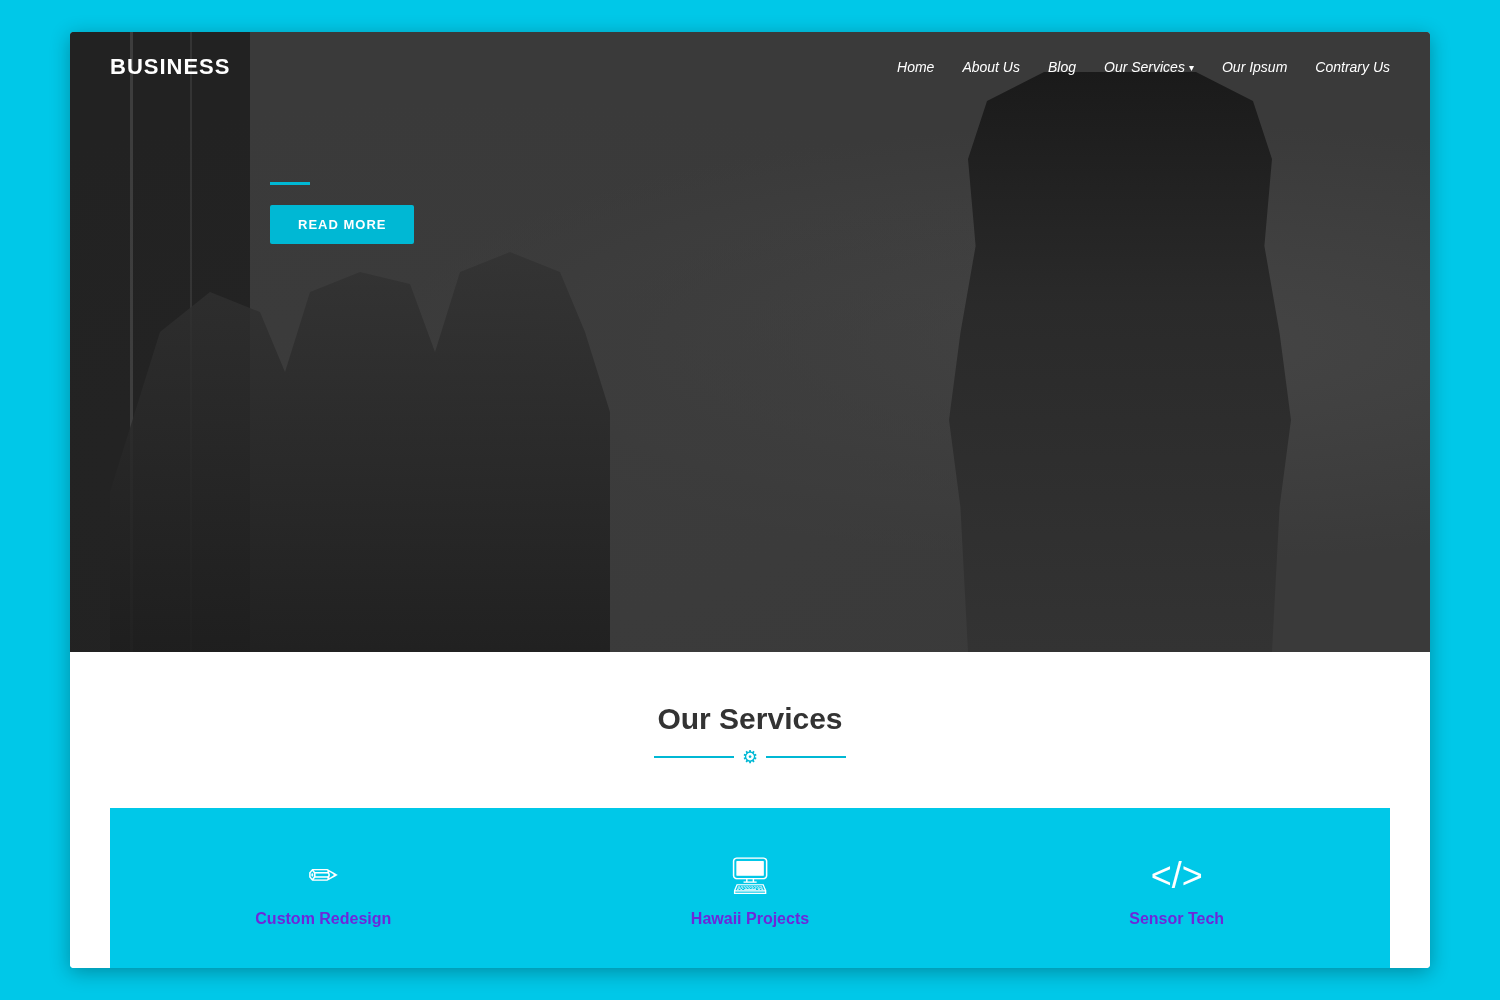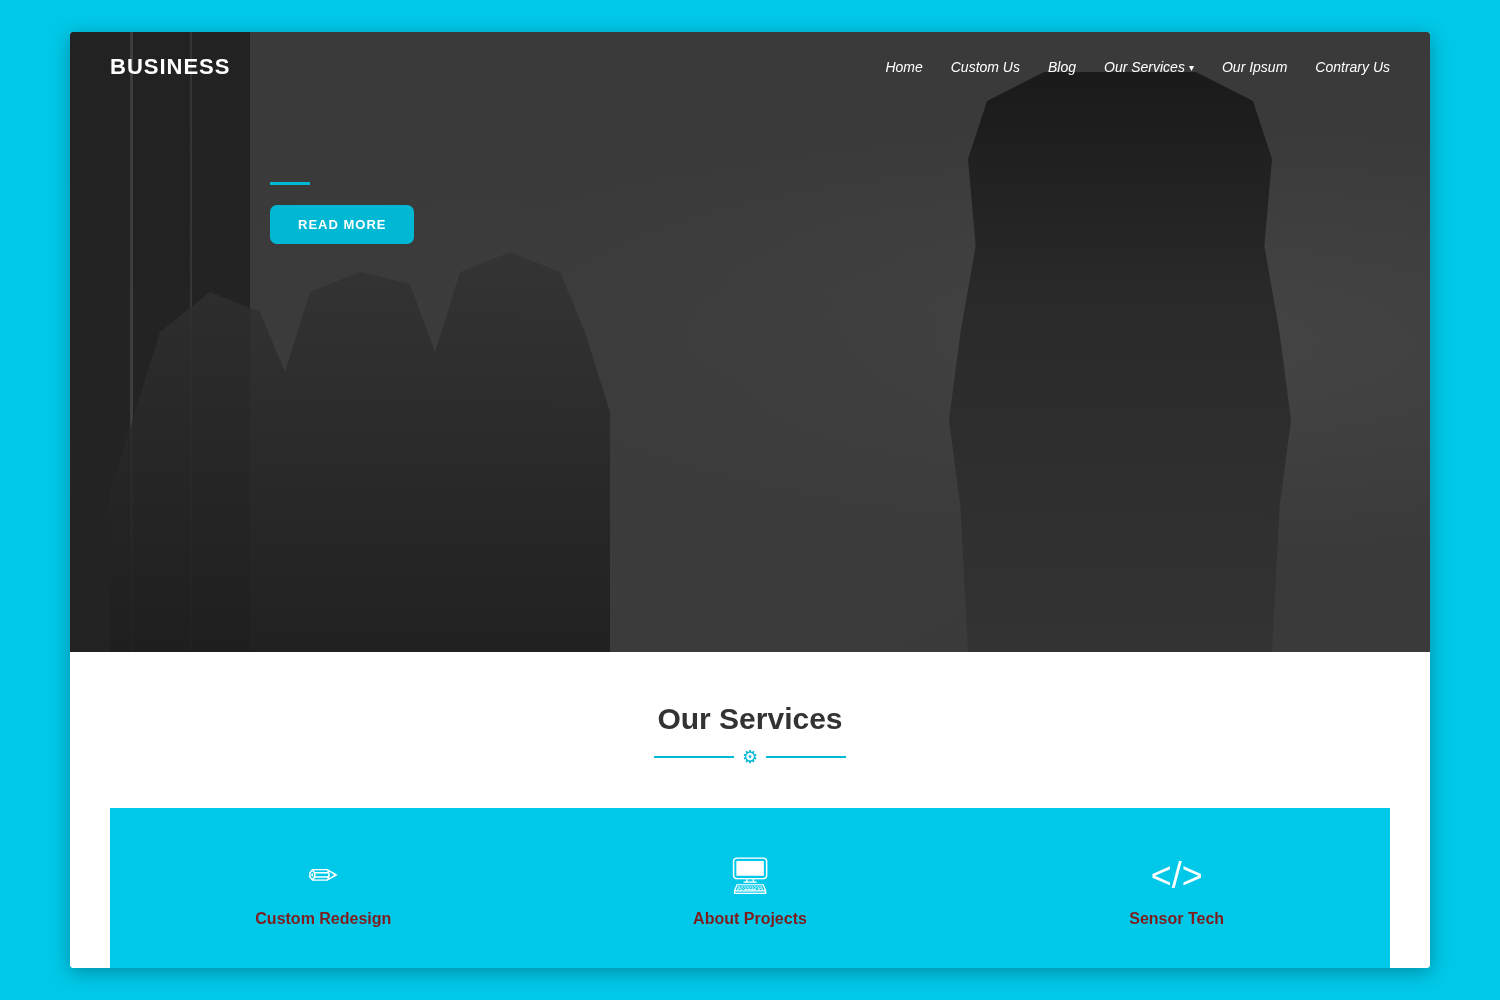--- a/index.html
+++ b/index.html
@@ -187,21 +187,21 @@
     .read-more-btn {
       background: #00b8d4;
       color: #fff;
       border: none;
       padding: 12px 28px;
       font-size: 13px;
       font-weight: 700;
       text-transform: uppercase;
       letter-spacing: 1px;
       cursor: pointer;
-      border-radius: 7px;
+      border-radius: 2px;
     }
 
     
     .services-section {
       background: #fff;
       padding: 50px 40px 0;
     }
 
     .services-header {
       text-align: center;
@@ -249,21 +249,21 @@
       gap: 16px;
     }
 
     .service-icon {
       font-size: 36px;
       color: #fff;
       line-height: 1;
     }
 
     .service-label {
-      color: #7f1d1d;
+      color: #6d28d9;
       font-size: 16px;
       font-weight: 600;
     }
   </style>
 </head>
 <body>
 
 <div class="browser-window">
 
   <div class="hero">
@@ -272,21 +272,21 @@
 
     <div class="hero-silhouettes">
       <div class="figure-bg-group"></div>
       <div class="figure-main"></div>
     </div>
 
     <nav class="navbar">
       <div class="nav-brand">BUSINESS</div>
       <ul class="nav-links">
         <li><a href="#">Home</a></li>
-        <li><a href="#">Custom Us</a></li>
+        <li><a href="#">About Us</a></li>
         <li><a href="#">Blog</a></li>
         <li>
           <div class="nav-dropdown">
             <a href="#">Our Services</a>
             <span class="dropdown-arrow">▾</span>
           </div>
         </li>
         <li><a href="#">Our Ipsum</a></li>
         <li><a href="#">Contrary Us</a></li>
       </ul>
@@ -308,21 +308,21 @@
       </div>
     </div>
 
     <div class="services-cards">
       <div class="service-card">
         <div class="service-icon">✏</div>
         <div class="service-label">Custom Redesign</div>
       </div>
       <div class="service-card">
         <div class="service-icon">🖥</div>
-        <div class="service-label">About Projects</div>
+        <div class="service-label">Hawaii Projects</div>
       </div>
       <div class="service-card">
         <div class="service-icon">&lt;/&gt;</div>
         <div class="service-label">Sensor Tech</div>
       </div>
     </div>
   </div>
 
 </div>
 

